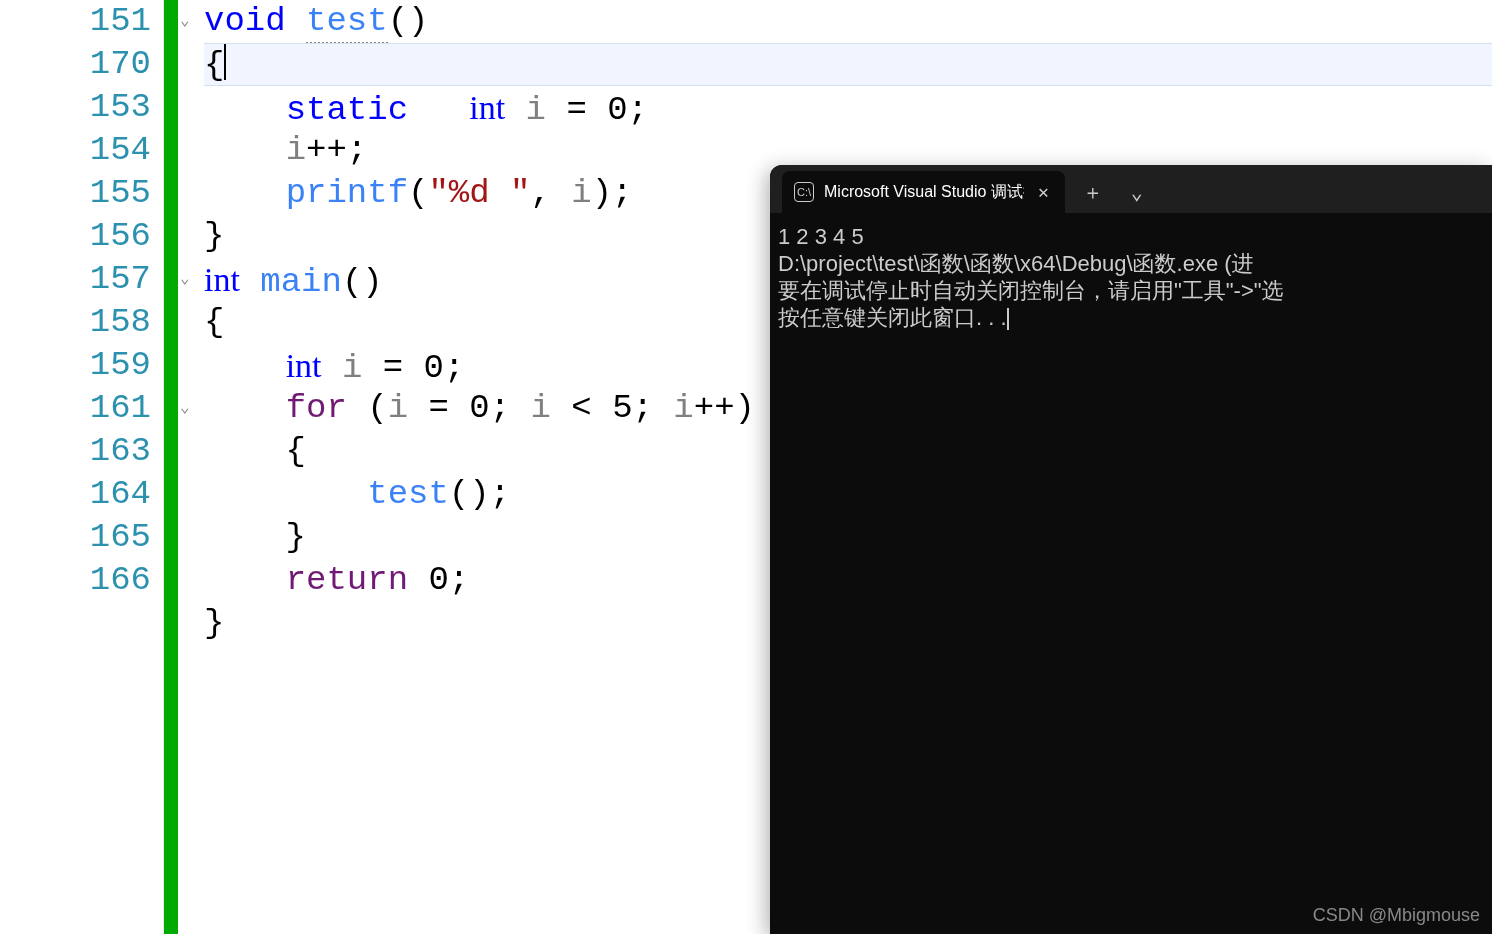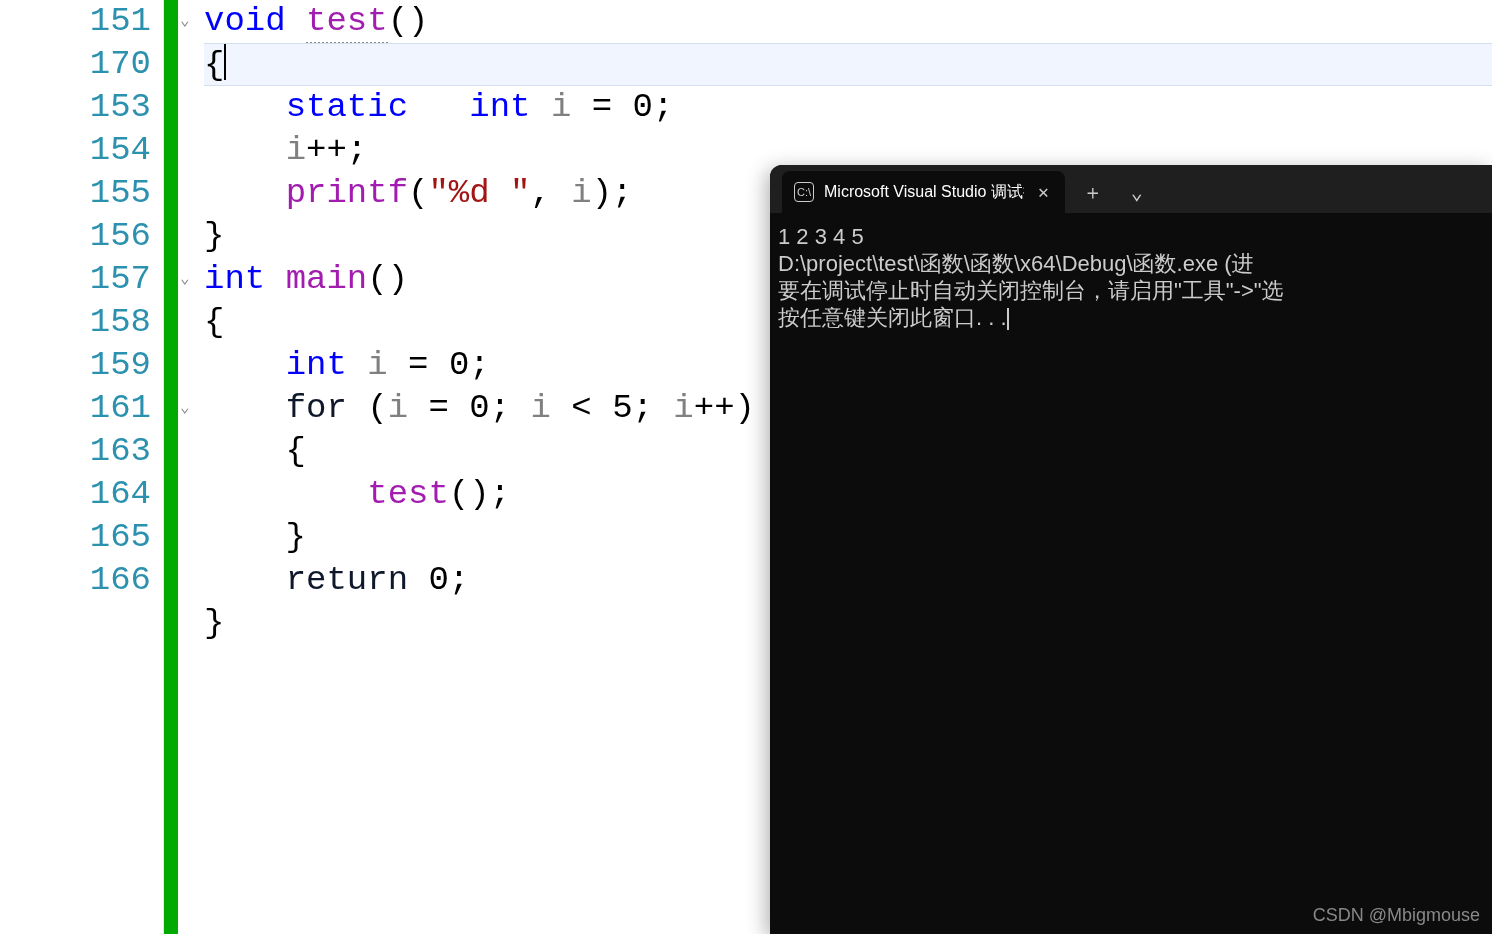--- a/index.html
+++ b/index.html
@@ -64,26 +64,26 @@
   font-family: Consolas, "Courier New", monospace;
   color: #000;
   position: relative;
 }
 .highlight-line {
   background: #f0f5ff;
   border-top: 1px solid #d4e0f0;
   border-bottom: 1px solid #d4e0f0;
 }
 .kw { color: #0000ff; }
-.func { color: #a21caf; }
-.type { color: #0000ff; }
+.func { color: #3b82f6; }
+.type { color: #0000ff; font-family: Liberation Serif, serif; }
 .lvar { color: #808080; }
 .num { color: #000; }
 .str { color: #a31515; }
-.ret { color: #0f172a; }
+.ret { color: #701a75; }
 .op { color: #000; }
 .dashed-underline {
   border-bottom: 2px dotted #888;
   padding-bottom: 2px;
 }
 .cursor {
   display: inline-block;
   width: 2px;
   height: 36px;
   background: #000;

